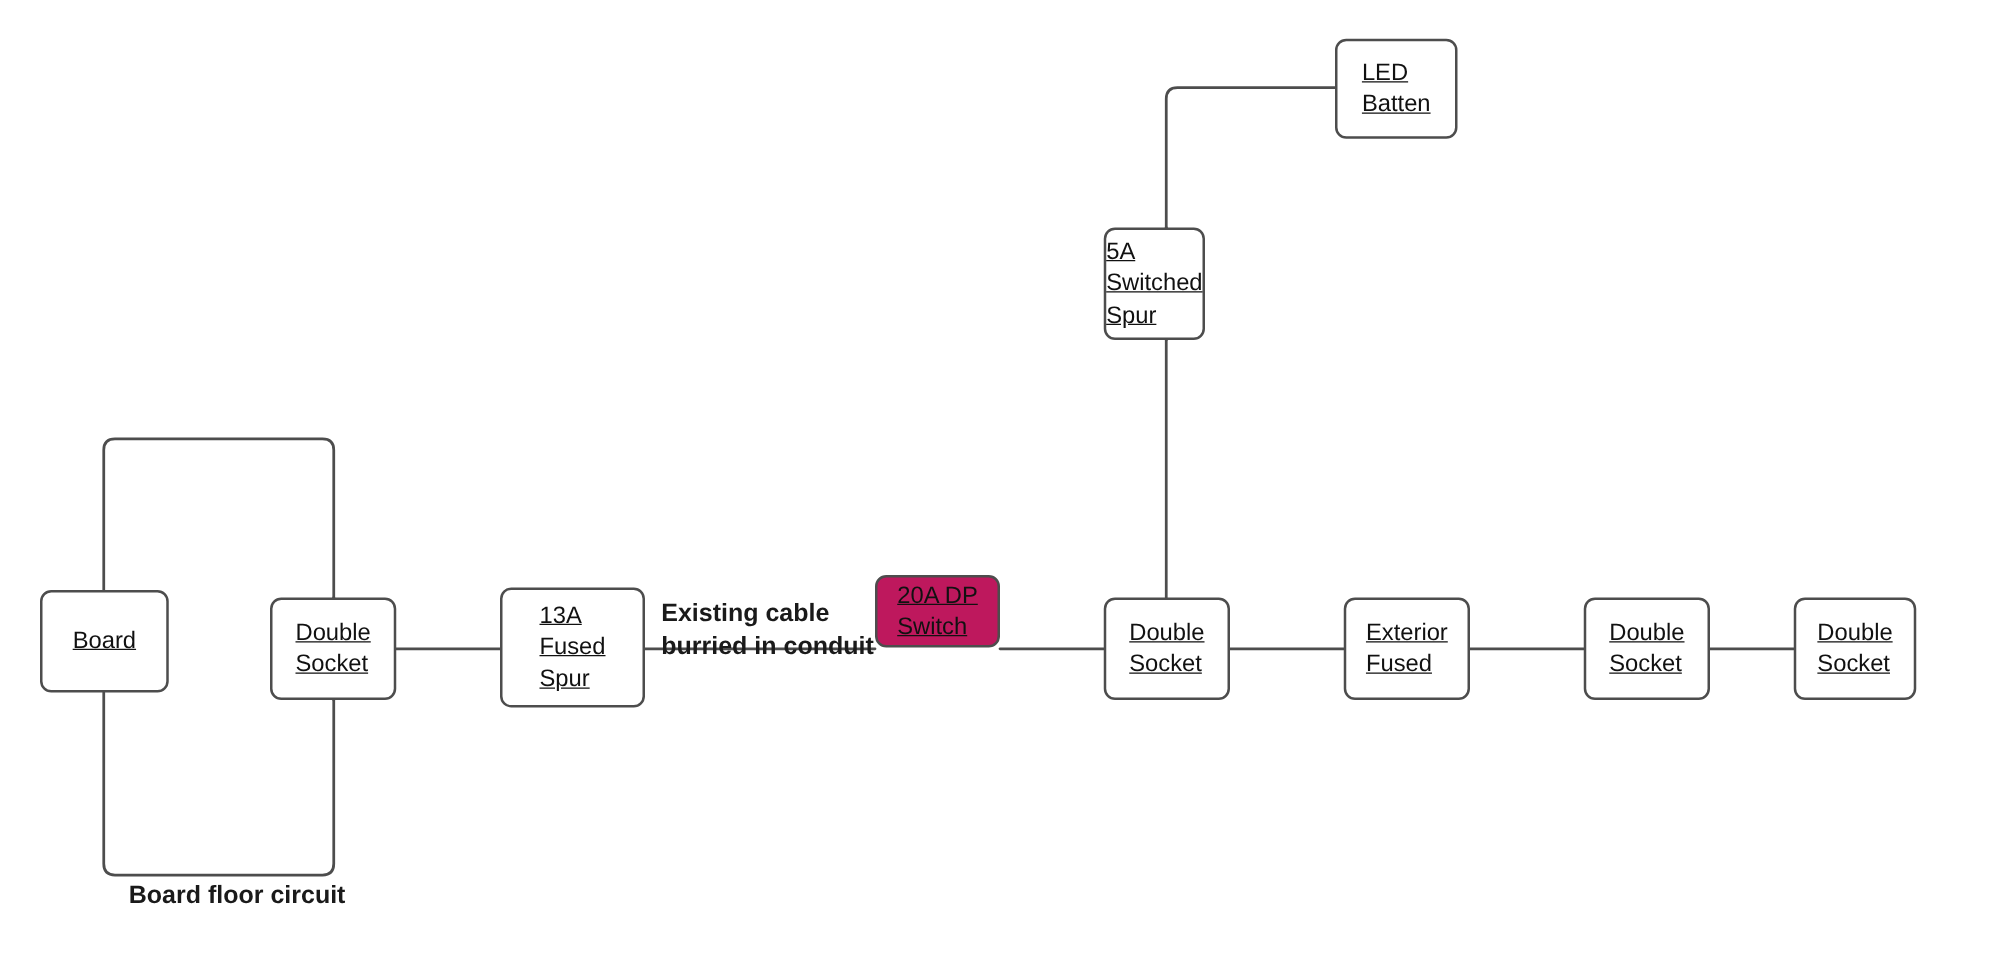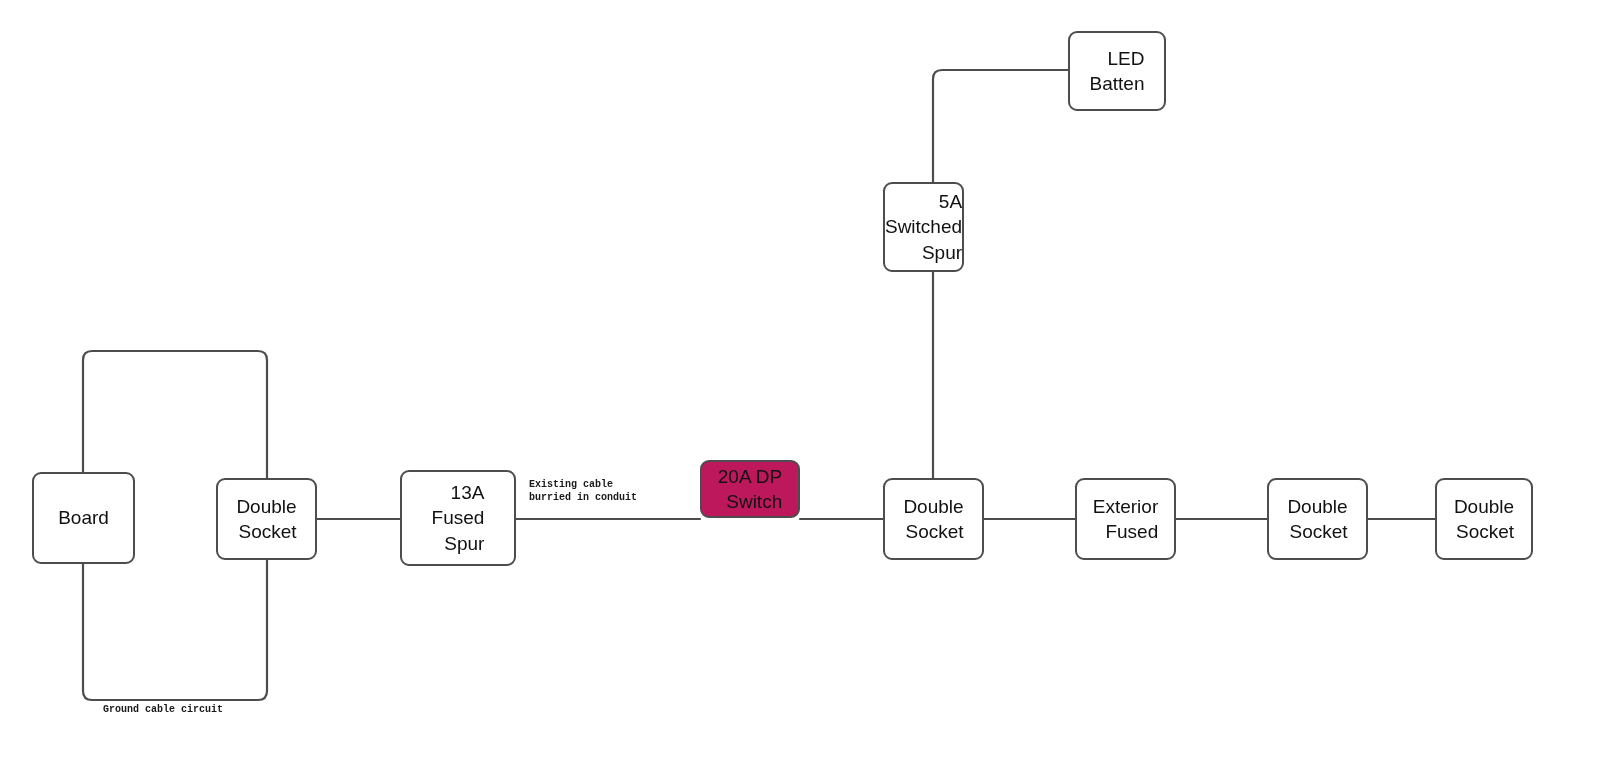--- a/index.html
+++ b/index.html
@@ -35,32 +35,33 @@
   }
   .node {
     position: absolute;
     box-sizing: border-box;
     background: #ffffff;
     border: 2px solid #4d4d4d;
     border-radius: 9px;
     display: flex;
     align-items: center;
     justify-content: center;
-    text-align: right;
+    text-align: left;
     color: #111111;
     font-family: "Liberation Sans", sans-serif;
     font-size: 19px;
     line-height: 1.32;
     white-space: pre-line;
     z-index: 2;
+    text-decoration: underline;
   }
   .edge-label {
     position: absolute;
-    font-family: Liberation Mono, monospace;
-    font-size: 10px;
+    font-family: Liberation Sans, sans-serif;
+    font-size: 20px;
     font-weight: bold;
     color: #1a1a1a;
     line-height: 1.32;
     white-space: pre-line;
     z-index: 3;
     background: transparent;
   }
 </style>
 </head>
 <body>
@@ -74,21 +75,21 @@
       <path class="wire" d="M 500 519 L 700 519" stroke="#4d4d4d"></path>
       <path class="wire" d="M 800 519 L 883 519" stroke="#4d4d4d"></path>
       <path class="wire" d="M 984 519 L 1075 519" stroke="#4d4d4d"></path>
       <path class="wire" d="M 1176 519 L 1267 519" stroke="#4d4d4d"></path>
       <path class="wire" d="M 1368 519 L 1435 519" stroke="#4d4d4d"></path>
       <path class="wire" d="M 933 478 L 933 182" stroke="#4d4d4d"></path>
       <path class="wire" d="M 933 272 L 933 79 Q 933 70 942 70 L 1068 70" stroke="#4d4d4d"></path>
     </svg>
 
   <div id="node-layer">
-      <div class="node" style="left: 32px; top: 472px; width: 103px; height: 92px; background: rgb(255, 255, 255); border-color: rgb(77, 77, 77); color: rgb(17, 17, 17);">Board</div>
+      <div class="node" style="left: 32px; top: 472px; width: 103px; height: 82px; background: rgb(255, 255, 255); border-color: rgb(77, 77, 77); color: rgb(17, 17, 17);">Board</div>
       <div class="node" style="left: 216px; top: 478px; width: 101px; height: 82px; background: rgb(255, 255, 255); border-color: rgb(77, 77, 77); color: rgb(17, 17, 17);">Double
 Socket</div>
       <div class="node" style="left: 400px; top: 470px; width: 116px; height: 96px; background: rgb(255, 255, 255); border-color: rgb(77, 77, 77); color: rgb(17, 17, 17);">13A
 Fused
 Spur</div>
       <div class="node" style="left: 700px; top: 460px; width: 100px; height: 58px; background: #be185d; border-color: rgb(77, 77, 77); color: rgb(17, 17, 17);">20A DP
 Switch</div>
       <div class="node" style="left: 883px; top: 478px; width: 101px; height: 82px; background: rgb(255, 255, 255); border-color: rgb(77, 77, 77); color: rgb(17, 17, 17);">Double
 Socket</div>
       <div class="node" style="left: 1075px; top: 478px; width: 101px; height: 82px; background: rgb(255, 255, 255); border-color: rgb(77, 77, 77); color: rgb(17, 17, 17);">Exterior
@@ -99,16 +100,16 @@
 Socket</div>
       <div class="node" style="left: 883px; top: 182px; width: 81px; height: 90px; background: rgb(255, 255, 255); border-color: rgb(77, 77, 77); color: rgb(17, 17, 17);">5A
 Switched
 Spur</div>
       <div class="node" style="left: 1068px; top: 31px; width: 98px; height: 80px; background: rgb(255, 255, 255); border-color: rgb(77, 77, 77); color: rgb(17, 17, 17);">LED
 Batten</div>
     </div>
   <div id="label-layer">
       <div class="edge-label" style="left: 529px; top: 478px; color: rgb(26, 26, 26);">Existing cable
 burried in conduit</div>
-      <div class="edge-label" style="left: 103px; top: 703px; color: rgb(26, 26, 26);">Ground cable circuit</div>
+      <div class="edge-label" style="left: 103px; top: 703px; color: rgb(26, 26, 26);">Board floor circuit</div>
     </div>
 
 </div>
 
 </body></html>

